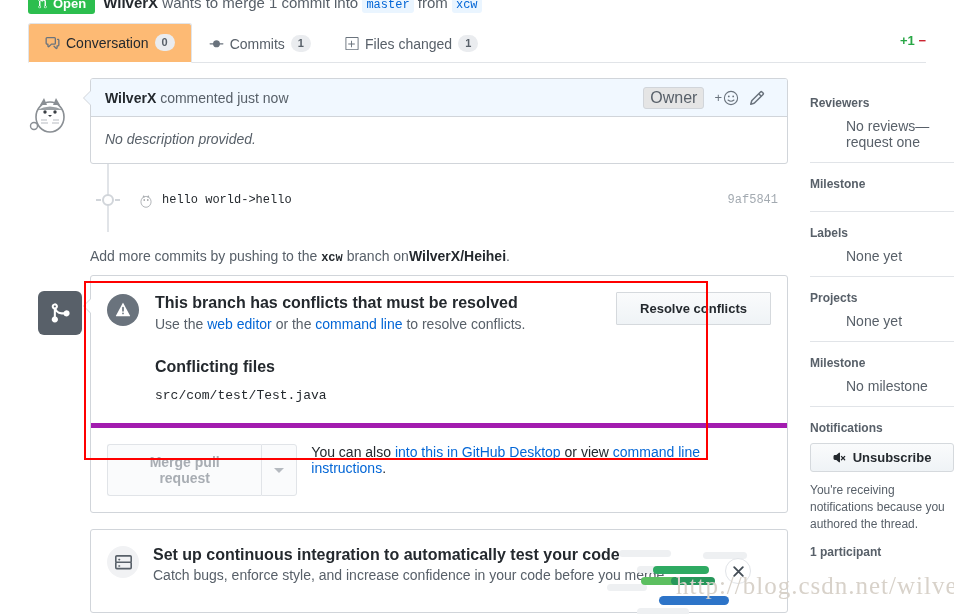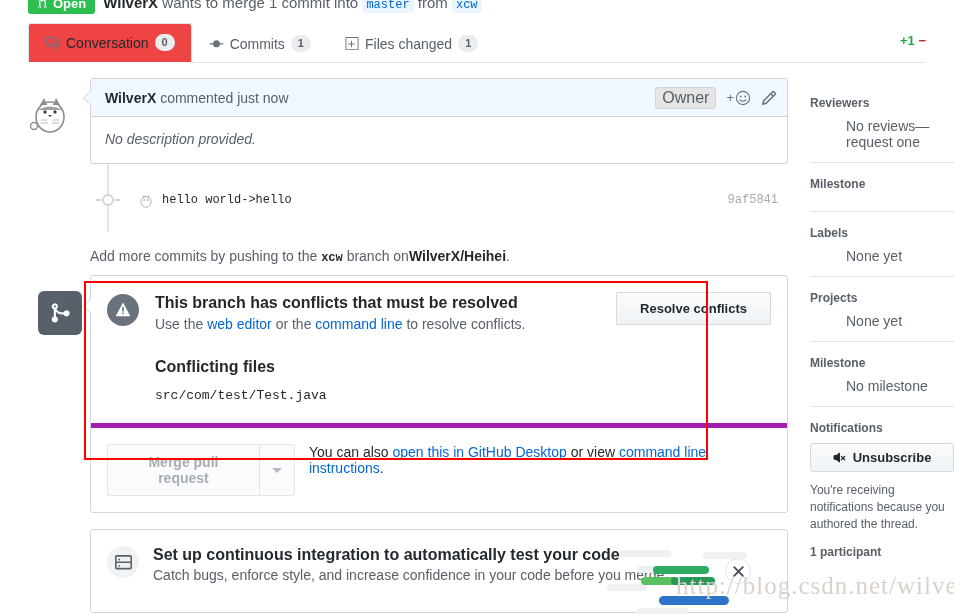--- a/index.html
+++ b/index.html
@@ -42,21 +42,21 @@
   }
   .tab {
     display: flex; align-items: center; gap: 6px;
     padding: 10px 16px 11px 16px;
     font-size: 14px; color: #586069; cursor: pointer;
     border: 1px solid transparent; border-bottom: none;
     position: relative; top: 1px; line-height: 1;
   }
   .tab.active {
     color: #24292e; font-weight: 400;
-    background: #ef4444;
+    background: #fdba74;
     border: 1px solid #e1e4e8;
     border-bottom: 1px solid #fff;
     border-radius: 3px 3px 0 0;
   }
   .tab .counter {
     background: #eaecef; color: #586069;
     border-radius: 20px; padding: 1px 7px; font-size: 11px;
     font-weight: 600; line-height: 15px;
   }
   .diffstat {
@@ -83,21 +83,21 @@
     border-right: 8px solid #d1d5da;
   }
   .comment-box::after {
     content: ""; position: absolute; left: -7px; top: 11px;
     width: 0; height: 0;
     border-top: 8px solid transparent; border-bottom: 8px solid transparent;
     border-right: 8px solid #f1f8ff;
   }
   .comment-head {
     background: #f1f8ff; border-bottom: 1px solid #d1d5da;
-    padding: 9px 10px 9px 14px; border-radius: 2px 2px 0 0;
+    padding: 9px 22px 9px 14px; border-radius: 2px 2px 0 0;
     display: flex; align-items: center; height: 38px;
   }
   .comment-head .who { font-size: 14px; color: #586069; }
   .comment-head .who b { color: #24292e; font-weight: 600; }
   .head-actions {
     margin-left: auto; display: flex; align-items: center; gap: 10px;
   }
   .owner-badge {
     border: 1px solid #d1d5da; border-radius: 3px; color: #586069;
     font-size: 16px; padding: 2px 6px; background: #e5e5e5; line-height: 16px;
@@ -415,21 +415,21 @@
           <span class="merge-btn-group">
             <button class="merge-btn">Merge pull request</button>
             <span class="merge-caret">
               <svg width="10" height="7" viewBox="0 0 10 7">
                 <path d="M0 1 L5 6 L10 1 Z" fill="#b5bac0"></path>
               </svg>
             </span>
           </span>
           <span class="merge-note">
             <span>You can also</span>
-            <a class="lnk" href="#">open this in GitHub Desktop</a>
+            <a class="lnk" href="#">into this in GitHub Desktop</a>
             <span>or view</span>
             <a class="lnk" href="#">command line instructions</a><span>.</span>
           </span>
         </div>
       </div>
     </div>
 
     <div class="ci-box">
       <span class="ci-icon">
         <svg width="17" height="17" viewBox="0 0 16 16" fill="#586069">

